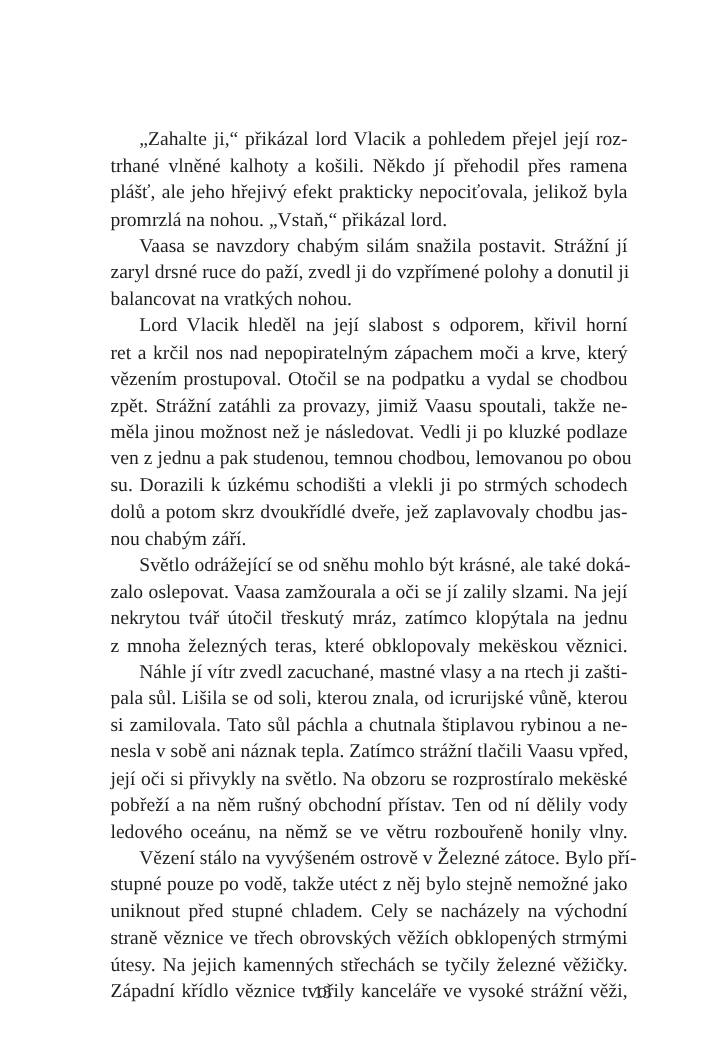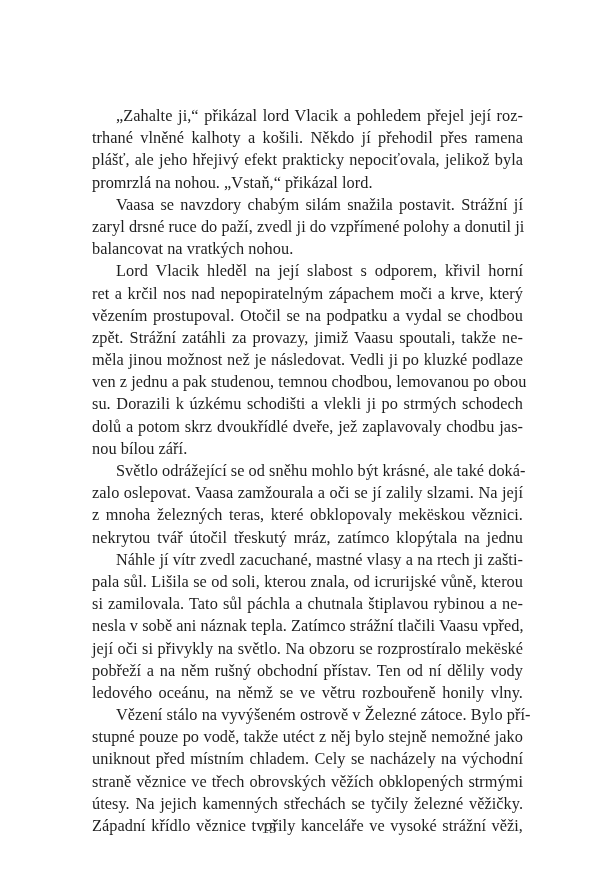--- a/index.html
+++ b/index.html
@@ -75,44 +75,44 @@
 
     <div>
       <span class="line indent">Lord Vlacik hleděl na její slabost s odporem, křivil horní</span>
       <span class="line">ret a krčil nos nad nepopiratelným zápachem moči a krve, který</span>
       <span class="line">vězením prostupoval. Otočil se na podpatku a vydal se chodbou</span>
       <span class="line">zpět. Strážní zatáhli za provazy, jimiž Vaasu spoutali, takže ne-</span>
       <span class="line">měla jinou možnost než je následovat. Vedli ji po kluzké podlaze</span>
       <span class="line">ven z jednu a pak studenou, temnou chodbou, lemovanou po obou</span>
       <span class="line">su. Dorazili k úzkému schodišti a vlekli ji po strmých schodech</span>
       <span class="line">dolů a potom skrz dvoukřídlé dveře, jež zaplavovaly chodbu jas-</span>
-      <span class="line last">nou bílou září.</span>
+      <span class="line last">nou chabým září.</span>
     </div>
 
     <div>
       <span class="line indent">Světlo odrážející se od sněhu mohlo být krásné, ale také doká-</span>
       <span class="line">zalo oslepovat. Vaasa zamžourala a oči se jí zalily slzami. Na její</span>
+      <span class="line">nekrytou tvář útočil třeskutý mráz, zatímco klopýtala na jednu</span>
       <span class="line">z mnoha železných teras, které obklopovaly mekëskou věznici.</span>
-      <span class="line">nekrytou tvář útočil třeskutý mráz, zatímco klopýtala na jednu</span>
     </div>
 
     <div>
       <span class="line indent">Náhle jí vítr zvedl zacuchané, mastné vlasy a na rtech ji zašti-</span>
       <span class="line">pala sůl. Lišila se od soli, kterou znala, od icrurijské vůně, kterou</span>
       <span class="line">si zamilovala. Tato sůl páchla a chutnala štiplavou rybinou a ne-</span>
       <span class="line">nesla v sobě ani náznak tepla. Zatímco strážní tlačili Vaasu vpřed,</span>
       <span class="line">její oči si přivykly na světlo. Na obzoru se rozprostíralo mekëské</span>
       <span class="line">pobřeží a na něm rušný obchodní přístav. Ten od ní dělily vody</span>
       <span class="line">ledového oceánu, na němž se ve větru rozbouřeně honily vlny.</span>
     </div>
 
     <div>
       <span class="line indent">Vězení stálo na vyvýšeném ostrově v Železné zátoce. Bylo pří-</span>
       <span class="line">stupné pouze po vodě, takže utéct z něj bylo stejně nemožné jako</span>
-      <span class="line">uniknout před místním chladem. Cely se nacházely na východní</span>
+      <span class="line">uniknout před stupné chladem. Cely se nacházely na východní</span>
       <span class="line">straně věznice ve třech obrovských věžích obklopených strmými</span>
       <span class="line">útesy. Na jejich kamenných střechách se tyčily železné věžičky.</span>
       <span class="line">Západní křídlo věznice tvořily kanceláře ve vysoké strážní věži,</span>
     </div>
 
   </div>
 
   <div class="page-number">15</div>
 </div>
 

